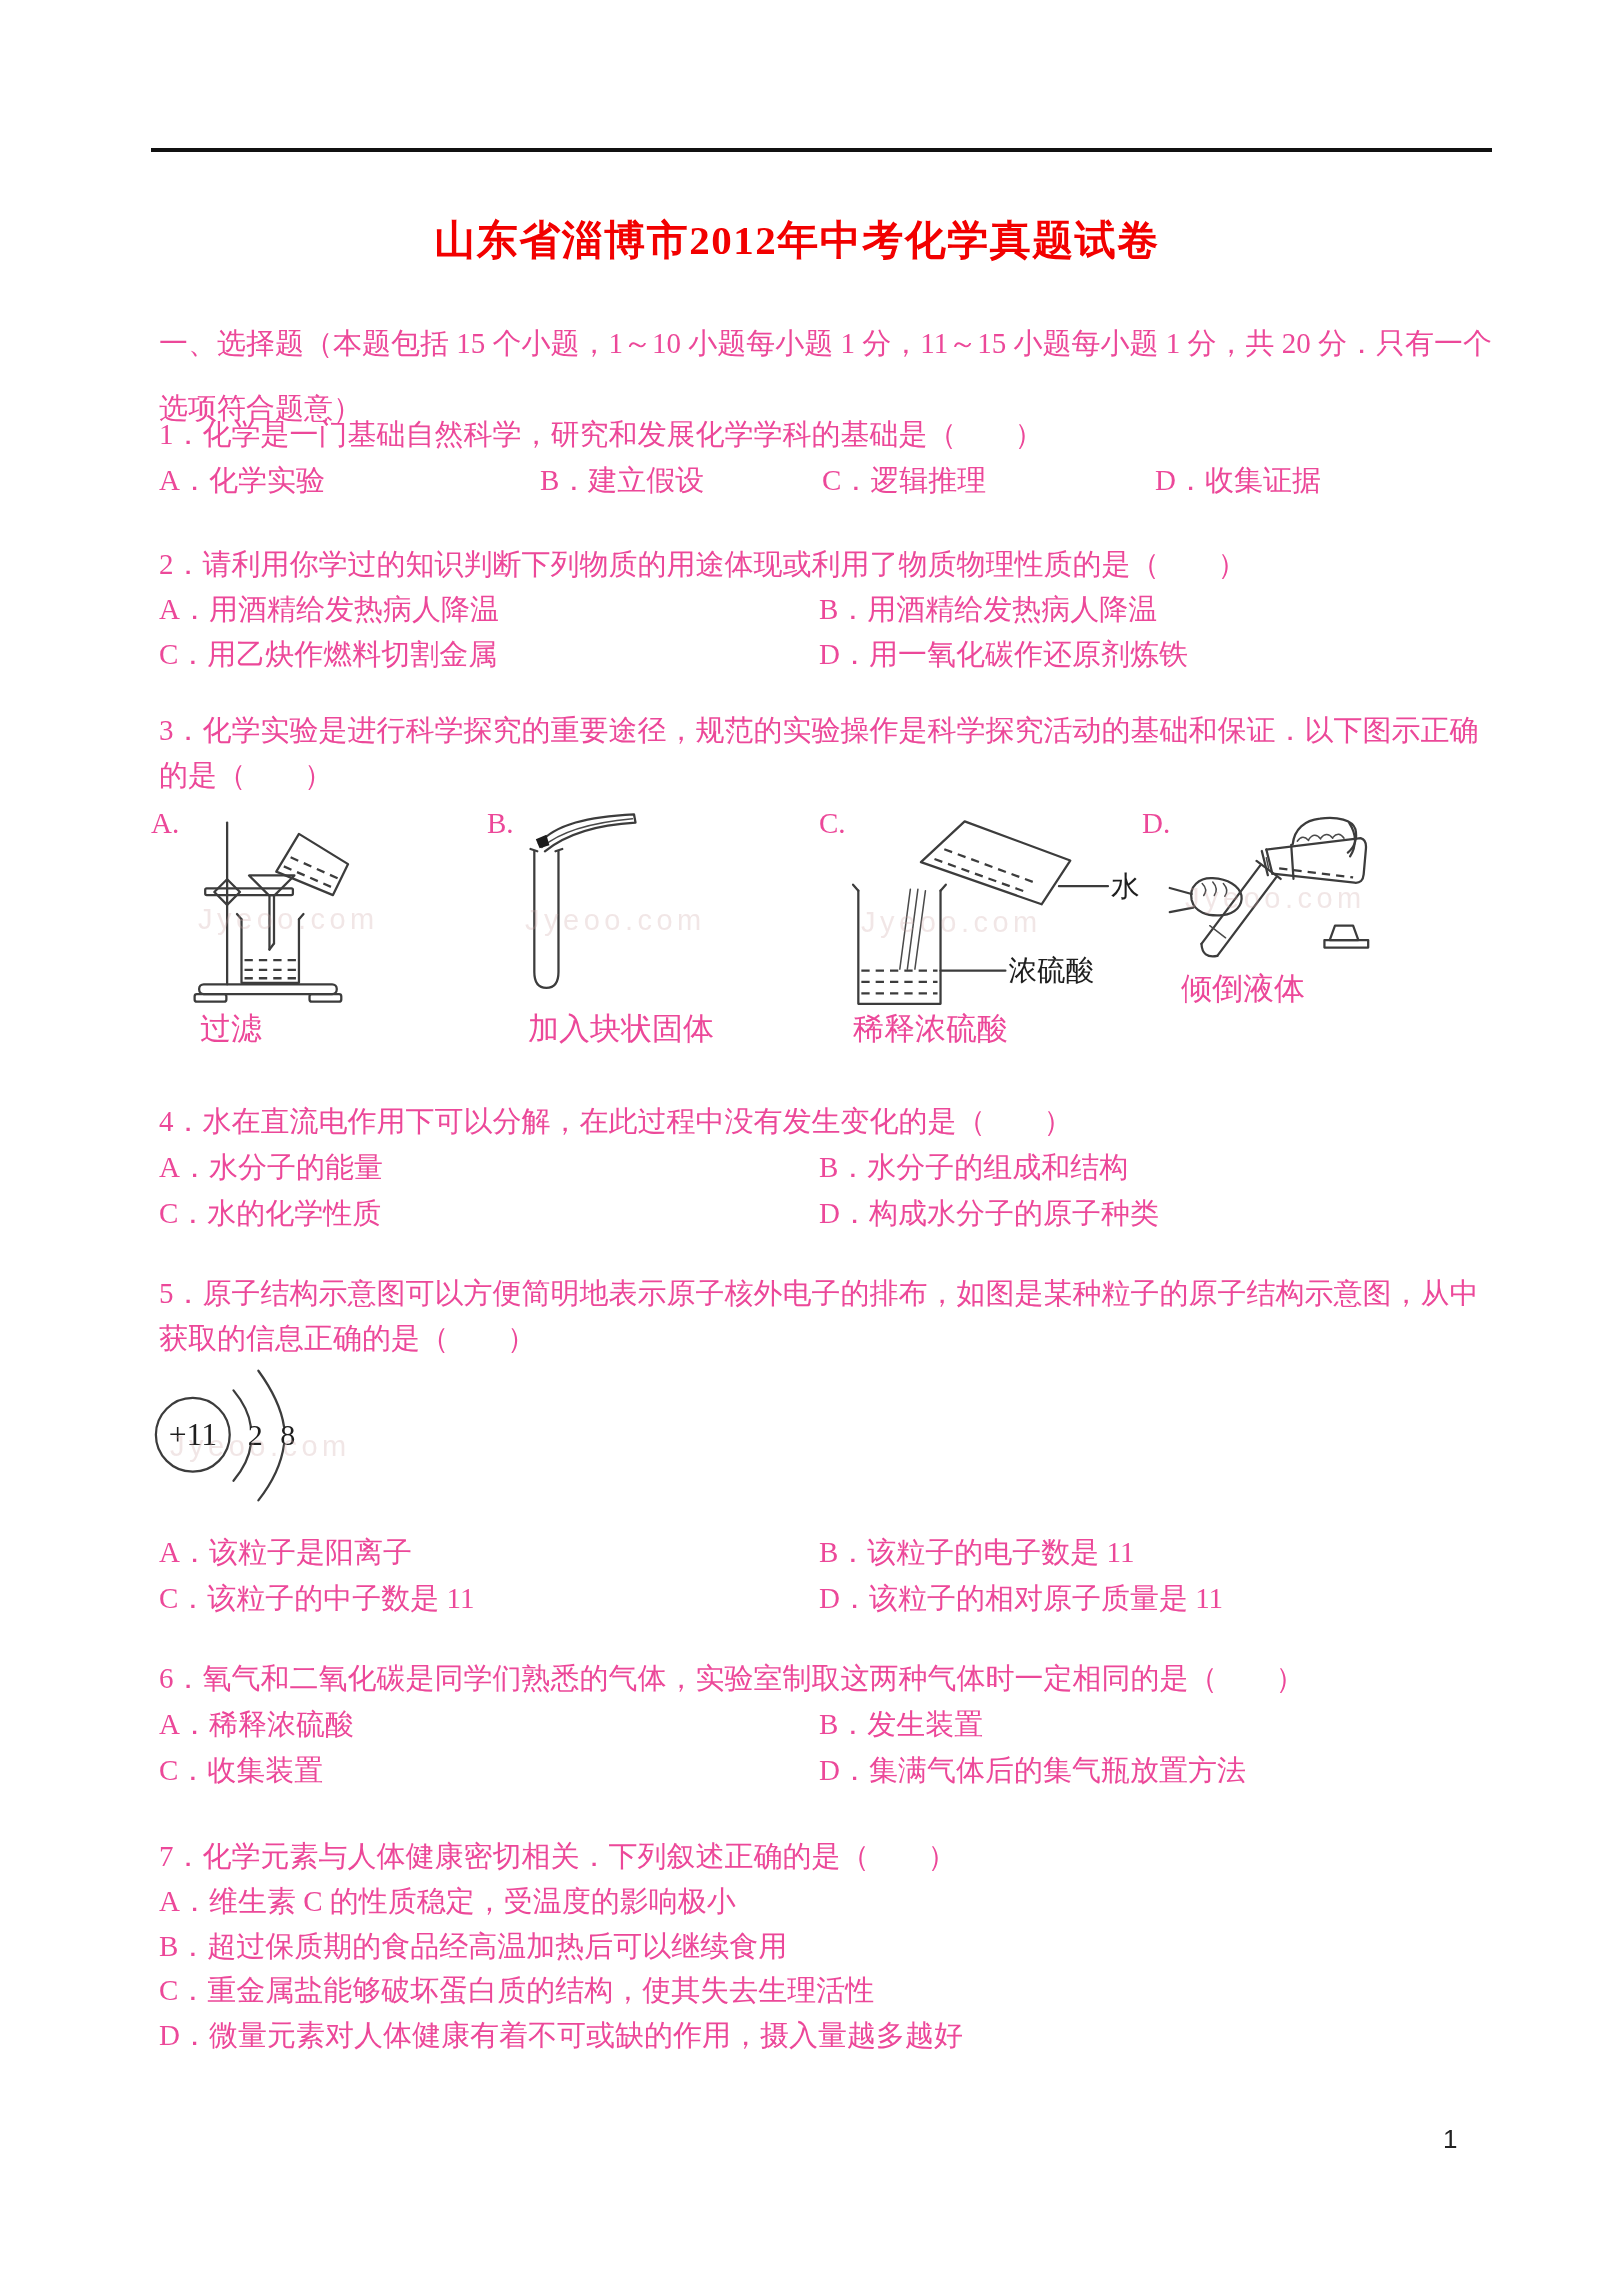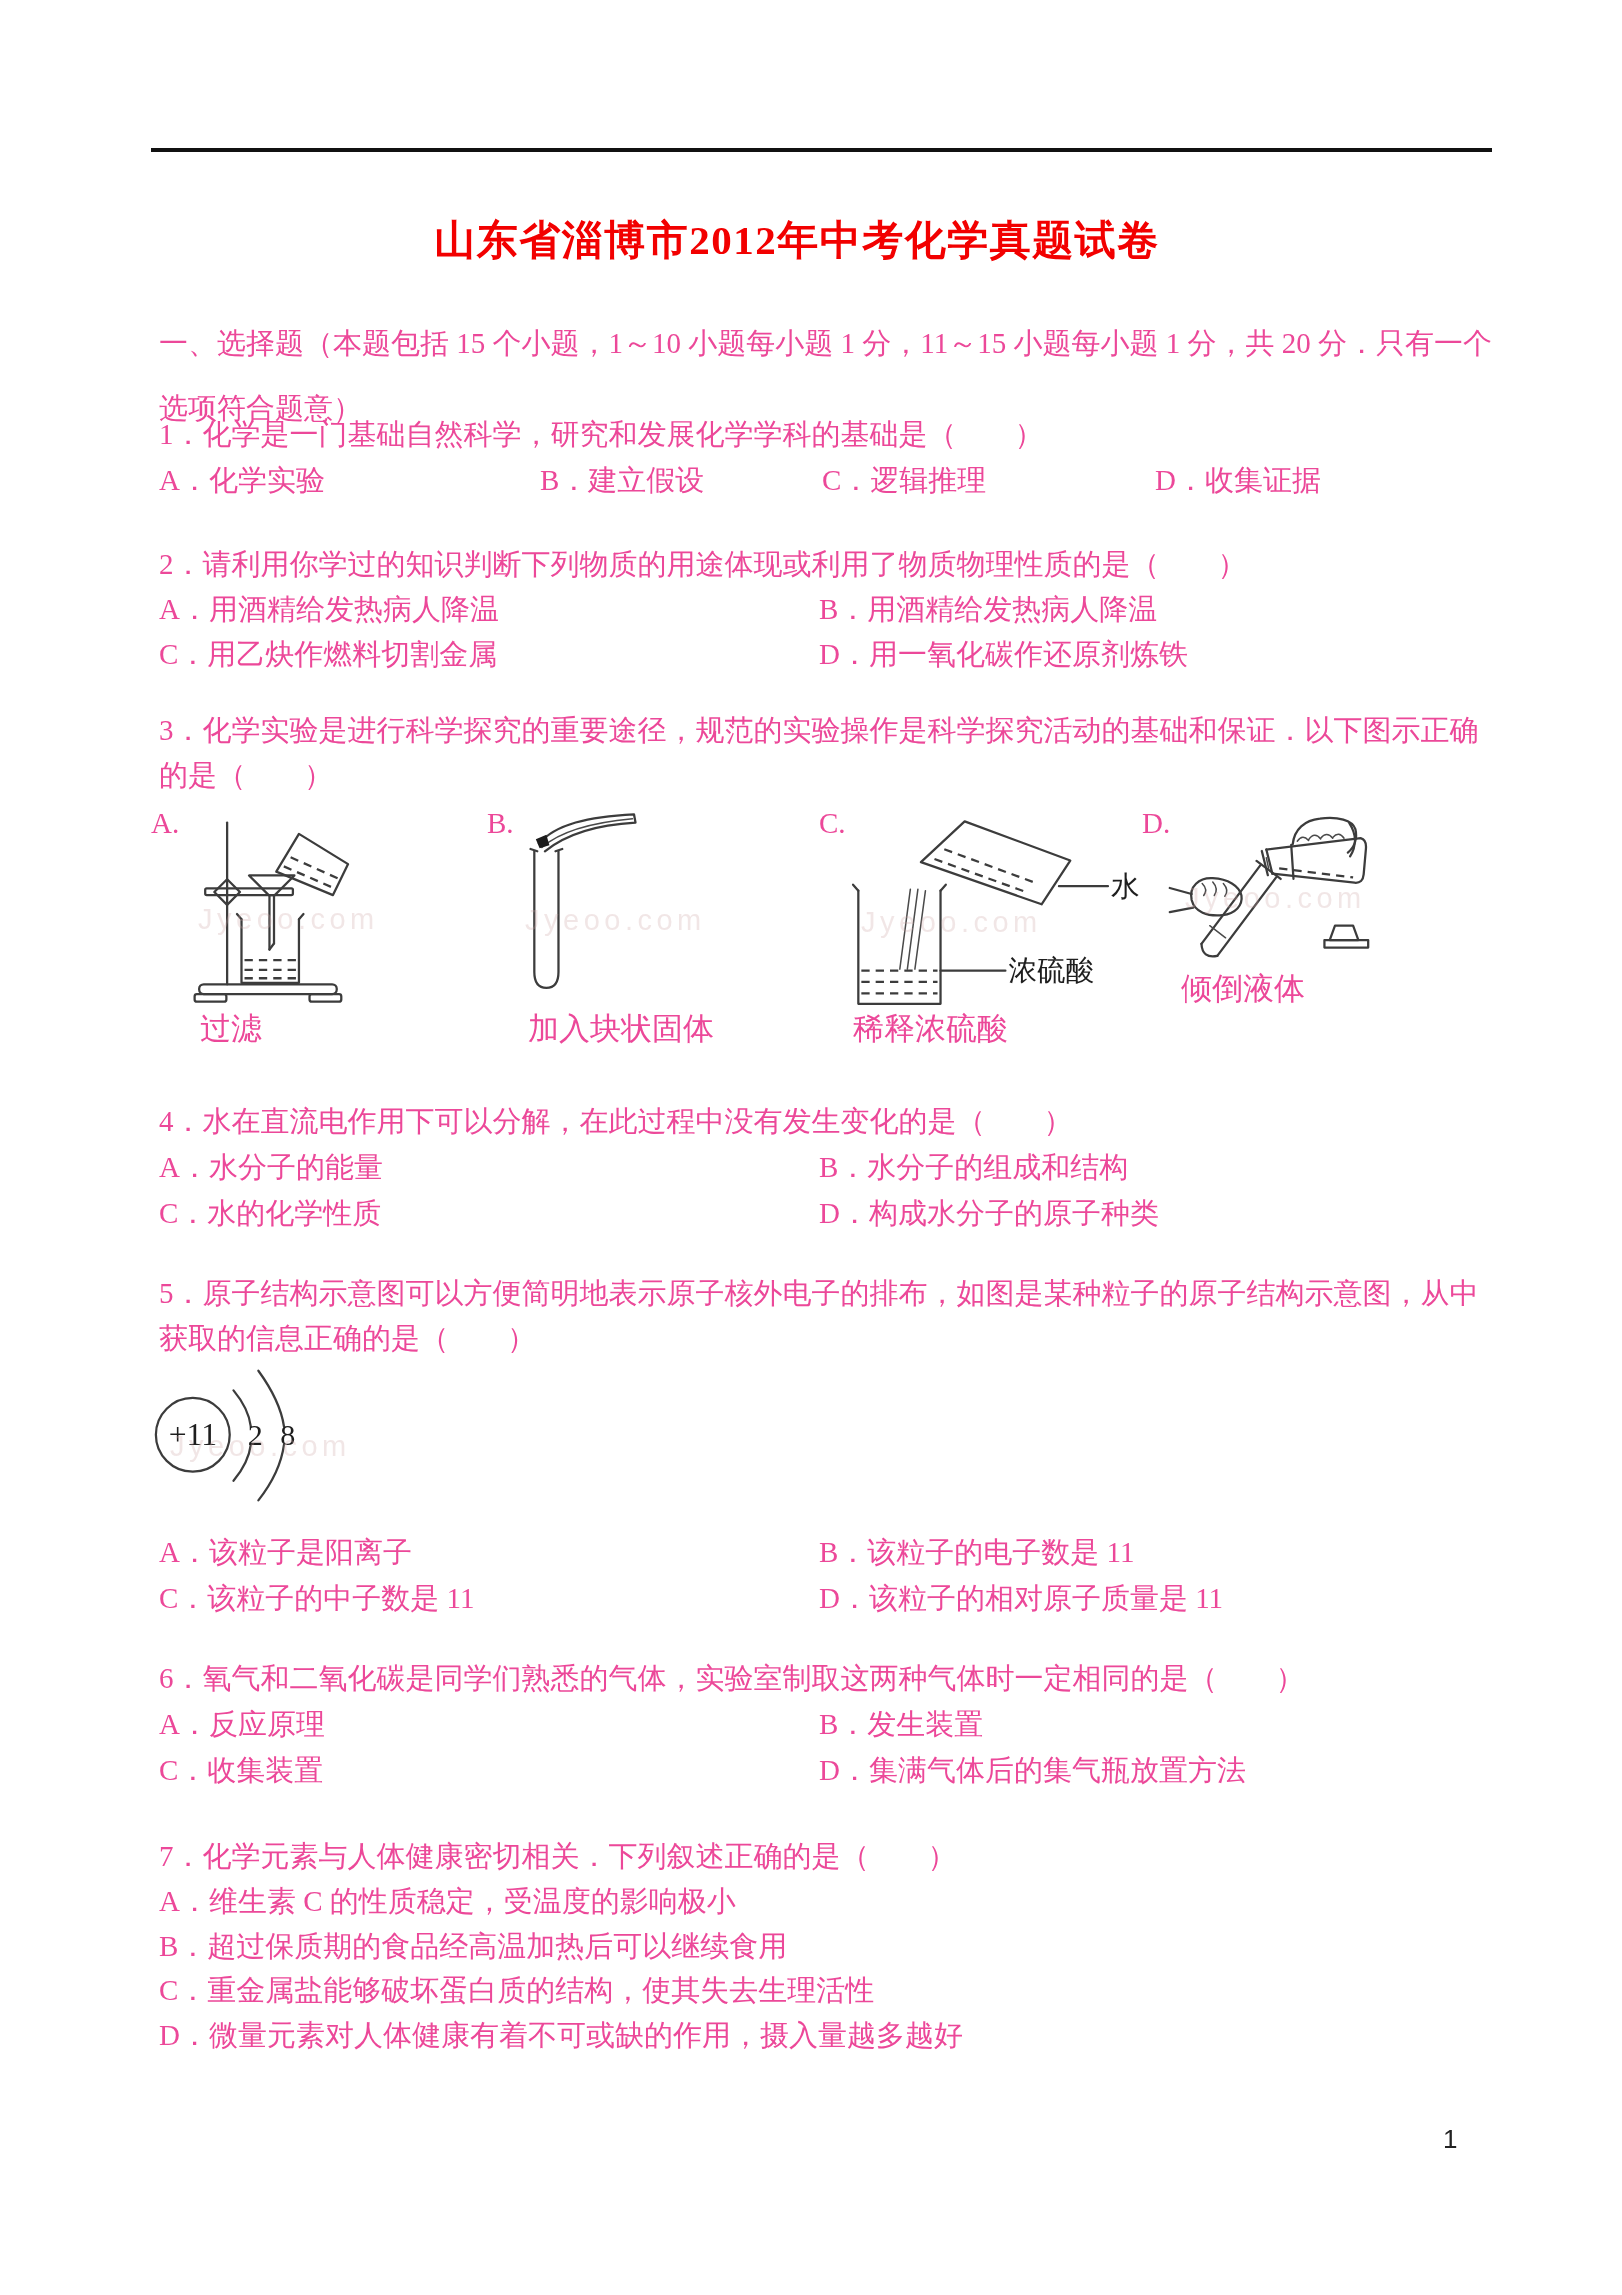--- a/index.html
+++ b/index.html
@@ -172,21 +172,21 @@
     <path class="ink" d="M207 108 Q202 145 173 182" stroke-width="3.5"></path>
     <text x="212" y="109" font-size="40" text-anchor="middle">8</text>
   </svg>
 
   <div class="t" style="left:159px;top:1535px;">A．该粒子是阳离子</div>
   <div class="t" style="left:819px;top:1535px;">B．该粒子的电子数是 11</div>
   <div class="t" style="left:159px;top:1581px;">C．该粒子的中子数是 11</div>
   <div class="t" style="left:819px;top:1581px;">D．该粒子的相对原子质量是 11</div>
 
   <div class="t" style="left:159px;top:1661px;">6．氧气和二氧化碳是同学们熟悉的气体，实验室制取这两种气体时一定相同的是（　　）</div>
-  <div class="t" style="left:159px;top:1707px;">A．反应原理</div>
+  <div class="t" style="left:159px;top:1707px;">A．稀释浓硫酸</div>
   <div class="t" style="left:819px;top:1707px;">B．发生装置</div>
   <div class="t" style="left:159px;top:1753px;">C．收集装置</div>
   <div class="t" style="left:819px;top:1753px;">D．集满气体后的集气瓶放置方法</div>
 
   <div class="t" style="left:159px;top:1839px;">7．化学元素与人体健康密切相关．下列叙述正确的是（　　）</div>
   <div class="t" style="left:159px;top:1929px;">B．超过保质期的食品经高温加热后可以继续食用</div>
   <div class="t" style="left:159px;top:1884px;">A．维生素 C 的性质稳定，受温度的影响极小</div>
   <div class="t" style="left:159px;top:2018px;">D．微量元素对人体健康有着不可或缺的作用，摄入量越多越好</div>
   <div class="t" style="left:159px;top:1973px;">C．重金属盐能够破坏蛋白质的结构，使其失去生理活性</div>
 

